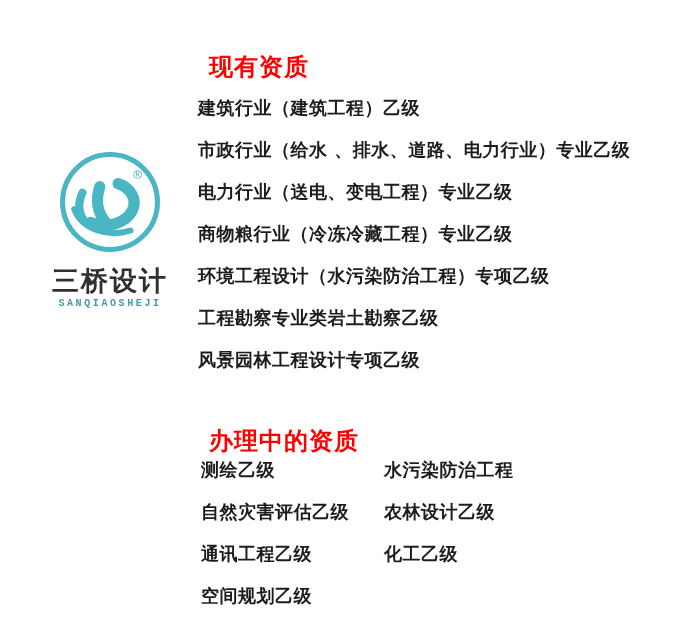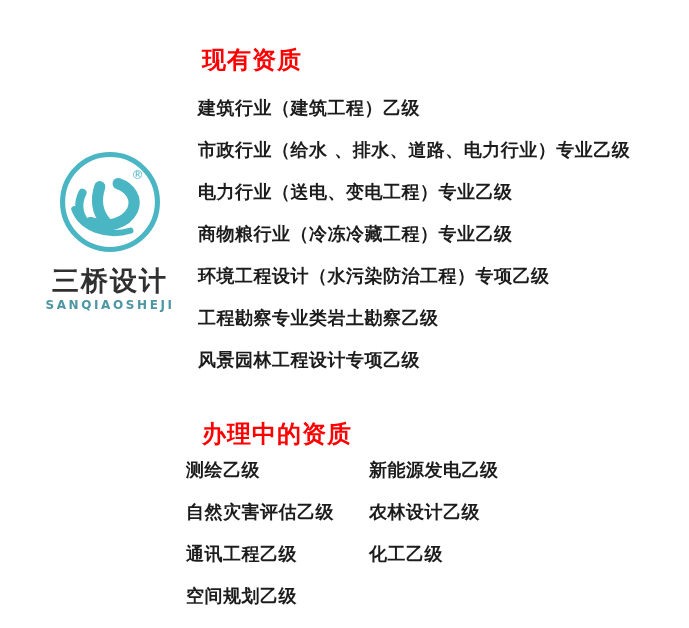--- a/index.html
+++ b/index.html
@@ -2,51 +2,51 @@
 <html><head>
 <meta charset="utf-8">
 <style>
   html,body{margin:0;padding:0;background:#ffffff;}
   .page{
     position:relative;width:689px;height:628px;background:#ffffff;
     font-family:"DejaVu Sans","Liberation Sans",sans-serif;
     color:#1c1c1c;overflow:hidden;
   }
   .sec-heading{
-    position:absolute;margin:4px;font-size:24px;font-weight:bold;
+    position:absolute;margin:11px;font-size:24px;font-weight:bold;
     color:#fe0000;letter-spacing:1px;white-space:nowrap;
   }
   .sec-heading.first{left:198px;top:40px;}
   .sec-heading.second{left:198px;top:414px;}
   .sec1-list{
     position:absolute;left:186px;top:75px;margin:12px;padding:0;list-style:none;
   }
   .sec1-list li{
     height:42px;display:flex;align-items:center;
     font-size:18px;font-weight:600;letter-spacing:0.5px;white-space:nowrap;
   }
   .sec2-grid{
-    position:absolute;left:186px;top:449px;
+    position:absolute;left:201px;top:449px;
     display:grid;grid-template-columns:183px auto;grid-auto-rows:42px;
     align-items:center;
   }
   .sec2-grid .cell{
     font-size:18px;font-weight:600;letter-spacing:0.5px;white-space:nowrap;
   }
   .logo{
     position:absolute;left:43px;top:151px;width:134px;text-align:center;
   }
   .logo svg{display:block;margin:0 auto;width:102px;height:102px;}
   .brand-cn{
     font-size:27px;font-weight:bold;color:#303030;letter-spacing:2px;
     line-height:1.1;margin-top:13px;white-space:nowrap;
   }
   .brand-en{
-    font-size:12px;color:#4d96a3;letter-spacing:2.6px;margin-top:2px;
-    white-space:nowrap;font-weight:600;
+    font-size:10px;color:#4d96a3;letter-spacing:2.6px;margin-top:2px;
+    white-space:nowrap;font-weight:600;font-family:Liberation Mono, monospace;
   }
 </style>
 </head>
 <body>
 
 <div class="page">
 
   <div class="logo">
     <svg viewBox="0 0 100 100" aria-hidden="true">
       <circle cx="50" cy="50" r="46.5" fill="#ffffff" stroke="#4ab5c3" stroke-width="5"></circle>
@@ -71,21 +71,21 @@
     <li>商物粮行业（冷冻冷藏工程）专业乙级</li>
     <li>环境工程设计（水污染防治工程）专项乙级</li>
     <li>工程勘察专业类岩土勘察乙级</li>
     <li>风景园林工程设计专项乙级</li>
   </ul>
 
   <h2 class="sec-heading second">办理中的资质</h2>
 
   <div class="sec2-grid">
     <div class="cell">测绘乙级</div>
-    <div class="cell">新能源发电乙级</div>
+    <div class="cell">水污染防治工程</div>
     <div class="cell">自然灾害评估乙级</div>
     <div class="cell">农林设计乙级</div>
     <div class="cell">通讯工程乙级</div>
     <div class="cell">化工乙级</div>
     <div class="cell">空间规划乙级</div>
   </div>
 
 </div>
 
 </body></html>

